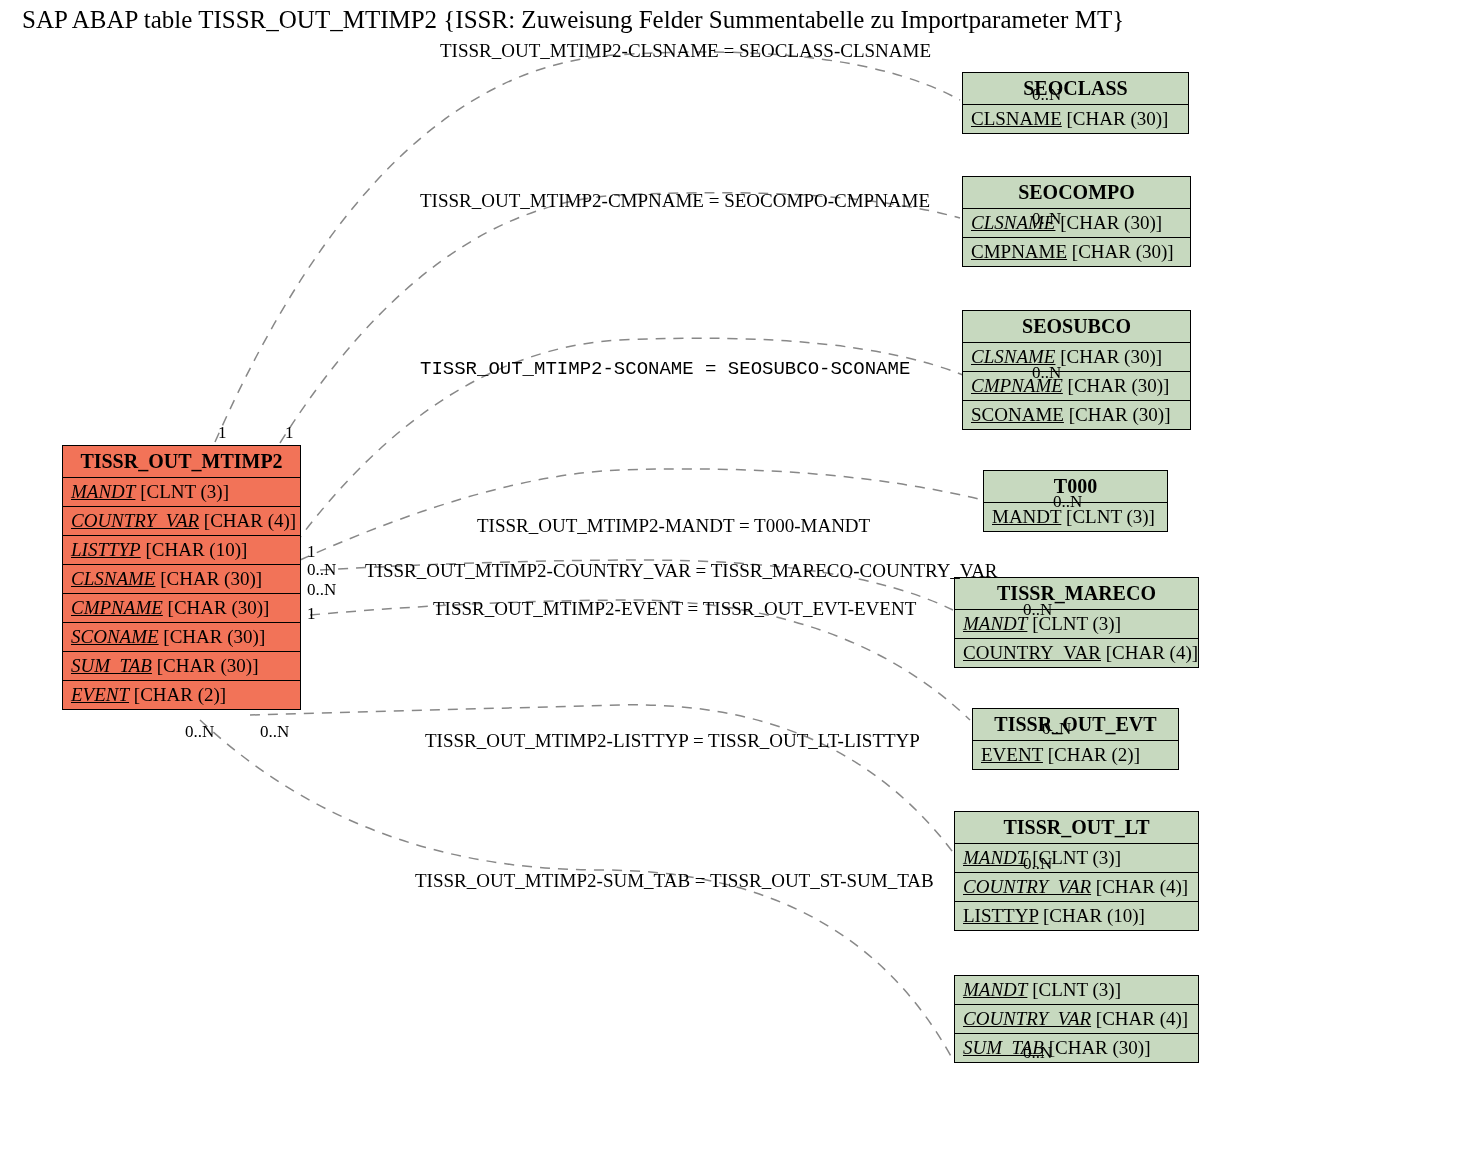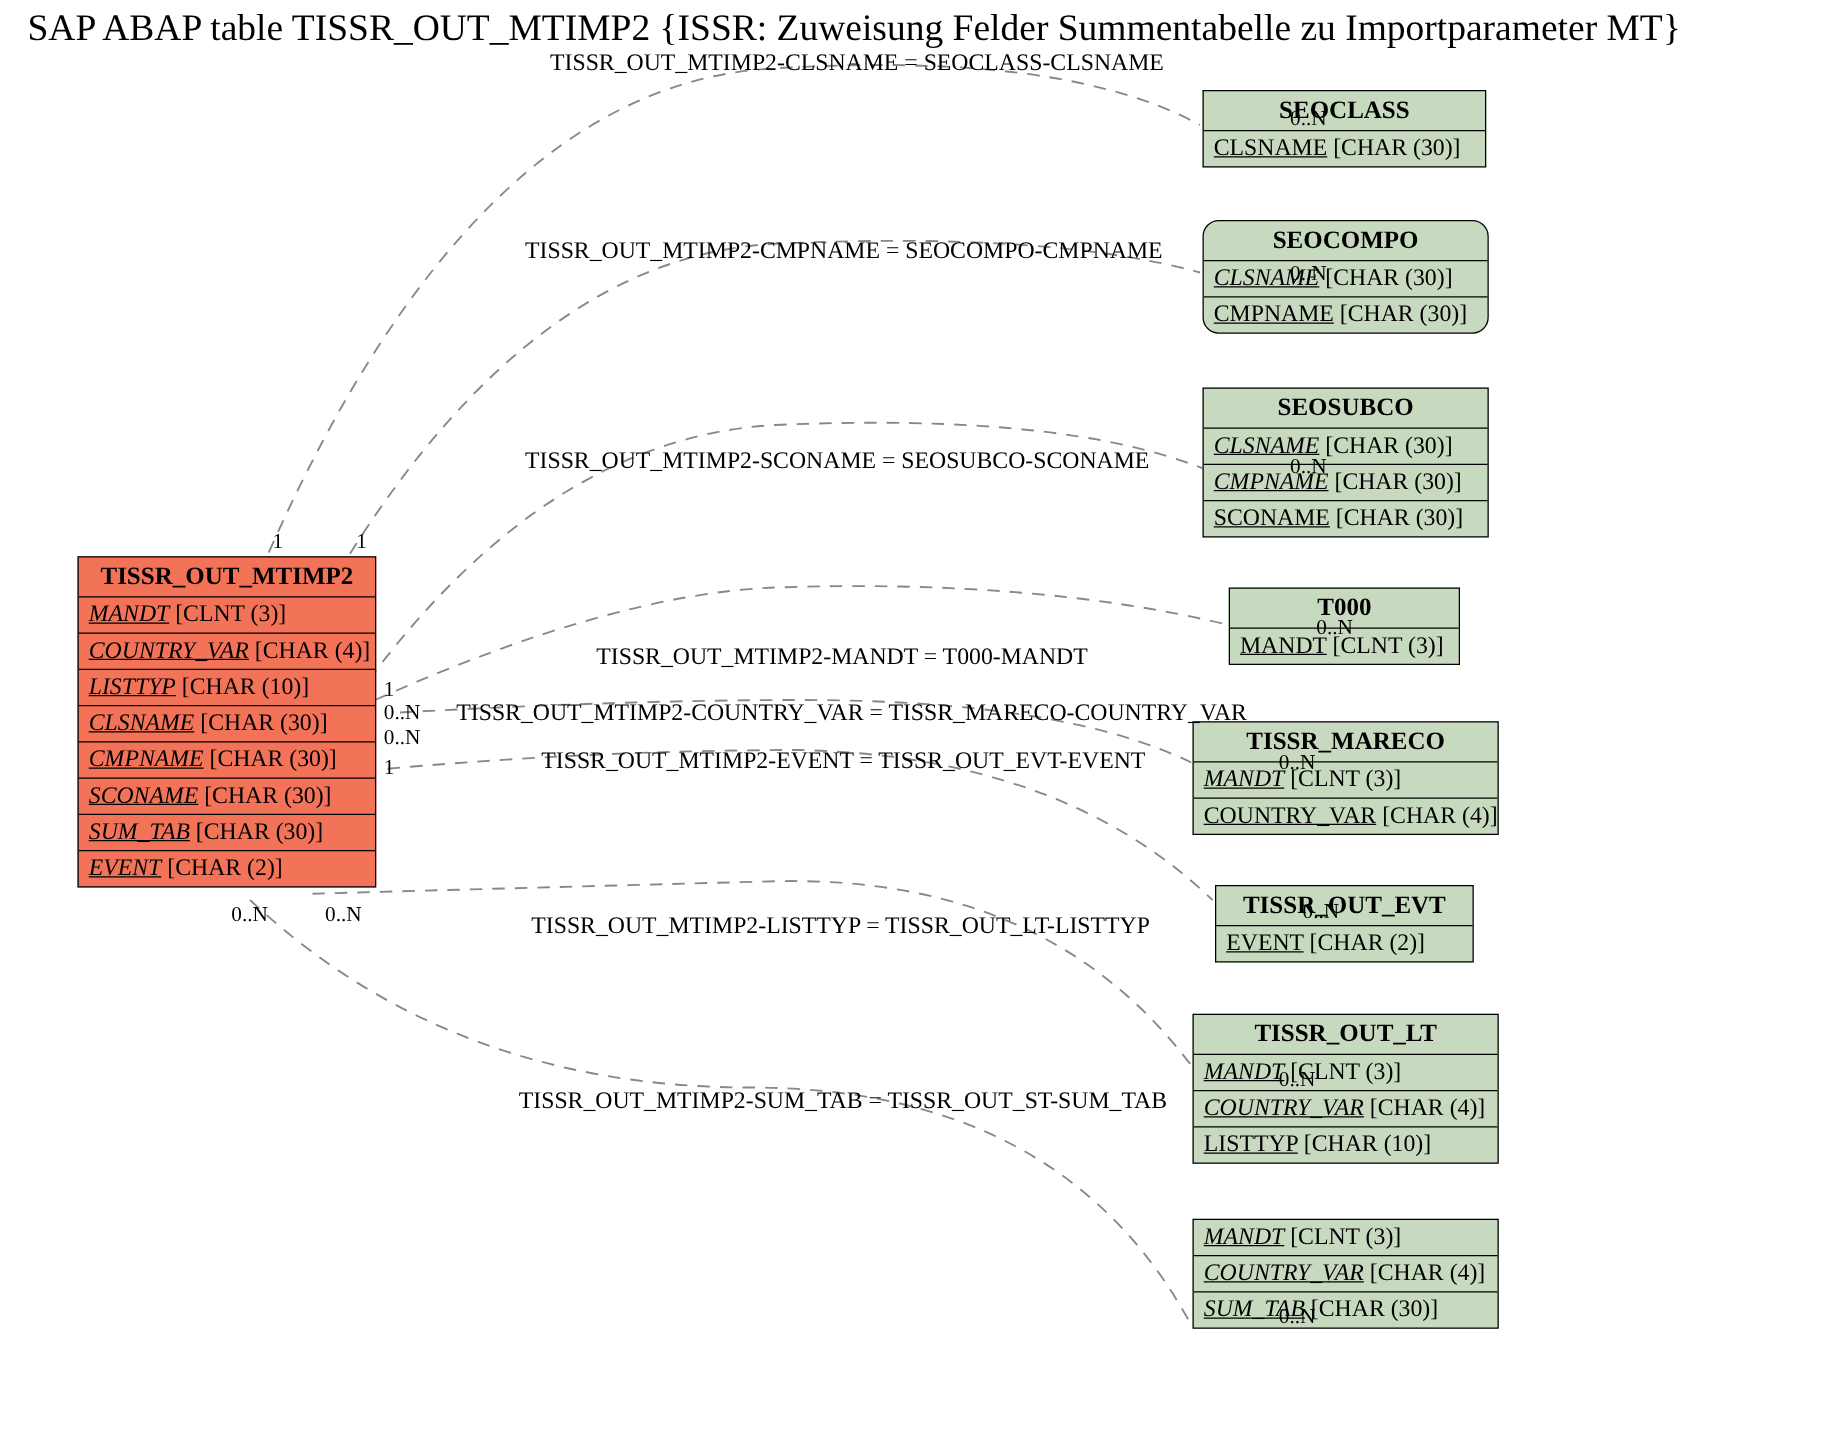--- a/index.html
+++ b/index.html
@@ -7,21 +7,21 @@
     padding: 0;
     width: 1475px;
     height: 1158px;
     font-family: "Times New Roman", serif;
     background: #ffffff;
     color: #000;
     position: relative;
   }
   .title {
     position: absolute;
-    font-size: 30px;
+    font-size: 25px;
     white-space: nowrap;
   }
   .entity {
     position: absolute;
     border: 1px solid #000;
     background: #c7d9bf;
   }
   .entity.main {
     background: #f27358;
   }
@@ -119,21 +119,21 @@
 <div class="card" style="left:307px; top:604px;">1</div>
 <div class="card" style="left:185px; top:722px;">0..N</div>
 <div class="card" style="left:260px; top:722px;">0..N</div>
 
 <div class="entity" style="left:962px; top:72px; width:225px;">
   <div class="entity-title">SEOCLASS</div>
   <div class="entity-row"><span class="fname noital">CLSNAME</span> <span>[CHAR (30)]</span></div>
 </div>
 <div class="card" style="left:1032px; top:85px;">0..N</div>
 
-<div class="entity" style="left:962px; top:176px; width:227px;border-radius:13px;">
+<div class="entity" style="left:962px; top:176px; width:227px;">
   <div class="entity-title">SEOCOMPO</div>
   <div class="entity-row"><span class="fname">CLSNAME</span> <span>[CHAR (30)]</span></div>
   <div class="entity-row"><span class="fname noital">CMPNAME</span> <span>[CHAR (30)]</span></div>
 </div>
 <div class="card" style="left:1032px; top:209px;">0..N</div>
 
 <div class="entity" style="left:962px; top:310px; width:227px;">
   <div class="entity-title">SEOSUBCO</div>
   <div class="entity-row"><span class="fname">CLSNAME</span> <span>[CHAR (30)]</span></div>
   <div class="entity-row"><span class="fname">CMPNAME</span> <span>[CHAR (30)]</span></div>
@@ -170,18 +170,18 @@
 
 <div class="entity" style="left:954px; top:975px; width:243px;">
   <div class="entity-row"><span class="fname">MANDT</span> <span>[CLNT (3)]</span></div>
   <div class="entity-row"><span class="fname">COUNTRY_VAR</span> <span>[CHAR (4)]</span></div>
   <div class="entity-row"><span class="fname">SUM_TAB</span> <span>[CHAR (30)]</span></div>
 </div>
 <div class="card" style="left:1023px; top:1043px;">0..N</div>
 
 <div class="rel-label" style="left:440px; top:40px;">TISSR_OUT_MTIMP2-CLSNAME = SEOCLASS-CLSNAME</div>
 <div class="rel-label" style="left:420px; top:190px;">TISSR_OUT_MTIMP2-CMPNAME = SEOCOMPO-CMPNAME</div>
-<div class="rel-label" style="left:420px; top:358px;">TISSR_OUT_MTIMP2-SCONAME = SEOSUBCO-SCONAME</div>
+<div class="rel-label" style="left:420px; top:358px;font-family:Liberation Mono, monospace;">TISSR_OUT_MTIMP2-SCONAME = SEOSUBCO-SCONAME</div>
 <div class="rel-label" style="left:477px; top:488px;margin-top:27px;">TISSR_OUT_MTIMP2-MANDT = T000-MANDT</div>
 <div class="rel-label" style="left:365px; top:560px;">TISSR_OUT_MTIMP2-COUNTRY_VAR = TISSR_MARECO-COUNTRY_VAR</div>
 <div class="rel-label" style="left:433px; top:598px;">TISSR_OUT_MTIMP2-EVENT = TISSR_OUT_EVT-EVENT</div>
 <div class="rel-label" style="left:425px; top:730px;">TISSR_OUT_MTIMP2-LISTTYP = TISSR_OUT_LT-LISTTYP</div>
 <div class="rel-label" style="left:415px; top:870px;">TISSR_OUT_MTIMP2-SUM_TAB = TISSR_OUT_ST-SUM_TAB</div>
 
 </body></html>

